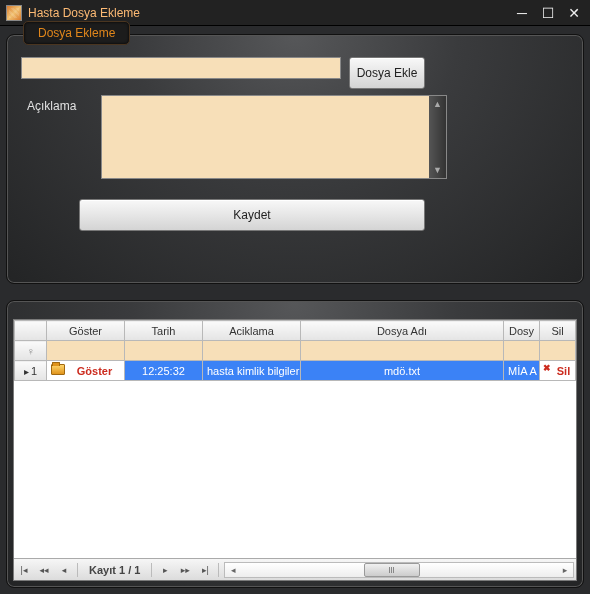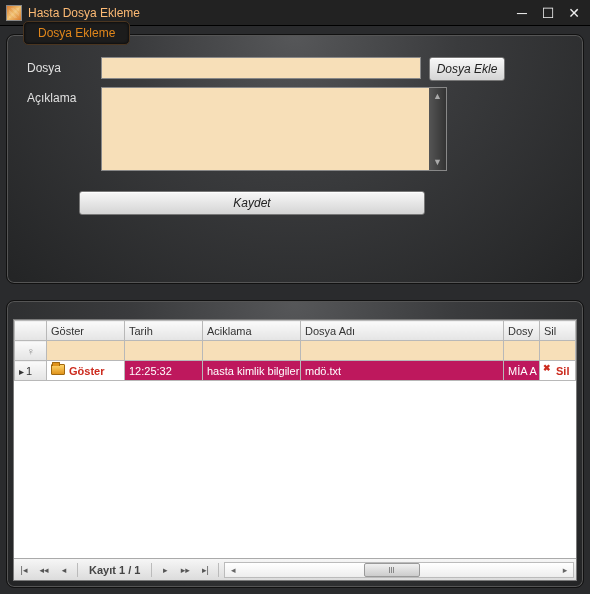--- a/index.html
+++ b/index.html
@@ -99,26 +99,25 @@
     background: linear-gradient(to right,#555,#333);
     display: flex; flex-direction: column; justify-content: space-between;
   }
   .textarea-wrap .scroll .arr {
     height: 16px; color:#aaa; text-align:center; font-size:9px; line-height:16px;
   }
   .btn {
     background: linear-gradient(to bottom,#f8f8f8,#d4d4d4);
     border: 1px solid #777;
     border-radius: 3px;
-    height: 24px;
+    height: 32px;
     font-size: 12px;
     color: #222;
     cursor: default;
     box-shadow: 0 1px 0 #fff inset;
-    font-style: italic;
   }
   .btn.attach { width: 76px; margin-left: 8px; }
   .btn.save { width: 346px; margin-left: 58px; margin-top: 14px; }
   .grid-wrap {
     background: #fff;
     border: 1px solid #7a7a7a;
     height: 100%;
     display: flex;
     flex-direction: column;
   }
@@ -126,41 +125,41 @@
     flex: 1;
     overflow: hidden;
     font-size: 11px;
     color: #222;
   }
   table { border-collapse: collapse; width: 100%; table-layout: fixed; }
   th, td {
     border: 1px solid #b8b8b8;
     padding: 2px 4px;
     height: 20px;
-    text-align: left;
+    text-align: center;
     white-space: nowrap;
     overflow: hidden;
   }
   thead th {
     background: linear-gradient(to bottom,#fafafa,#e4e4e4);
     color: #333; font-weight: normal;
   }
   .col-ind { width: 32px; }
   .col-show { width: 78px; }
   .col-date { width: 78px; }
   .col-desc { width: 98px; }
   .col-name { }
   .col-by { width: 36px; }
   .col-del { width: 36px; }
   tbody tr.filter td { background: #f7dfb8; }
   tbody tr.filter td.ind {
     background: linear-gradient(to bottom,#fafafa,#e4e4e4);
     text-align: center; color: #888;
   }
-  tbody tr.data td { background: #be185d; color: #fff; }
+  tbody tr.data td { background: #3b82f6; color: #fff; }
   tbody tr.data td.ind {
     background: linear-gradient(to bottom,#fafafa,#e4e4e4);
     color: #333;
     position: relative;
   }
   tbody tr.data td.ind .arrow { font-size: 10px; color:#333; margin-right:2px; }
   .show-cell {
     background: #fff !important;
     color: #cc2b1e !important;
     font-weight: bold;
@@ -237,21 +236,20 @@
   <div class="win-btn">☐</div>
   <div class="win-btn">✕</div>
 </div>
 
 <div class="window-body">
 
   <div class="panel top">
     <div class="panel-tab">Dosya Ekleme</div>
 
     <div class="form-row">
-      <div class="lbl">Dosya</div>
       <input type="text" class="txt file-path" value="" style="">
       <button class="btn attach">Dosya Ekle</button>
     </div>
 
     <div class="form-row">
       <div class="lbl">Açıklama</div>
       <div class="textarea-wrap">
         <textarea style=""></textarea>
         <div class="scroll">
           <div class="arr">▲</div>

